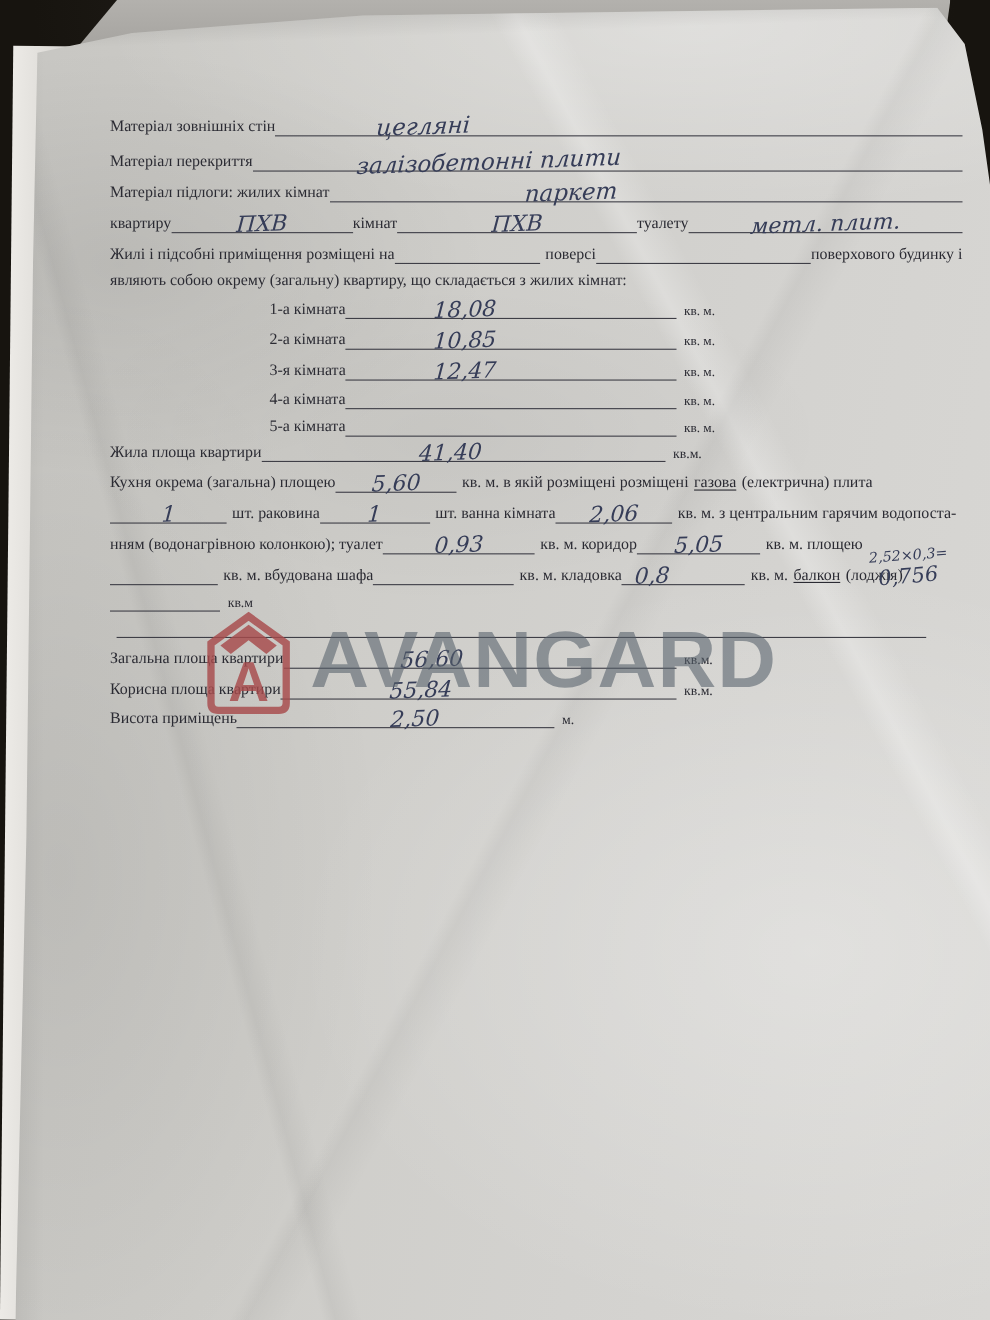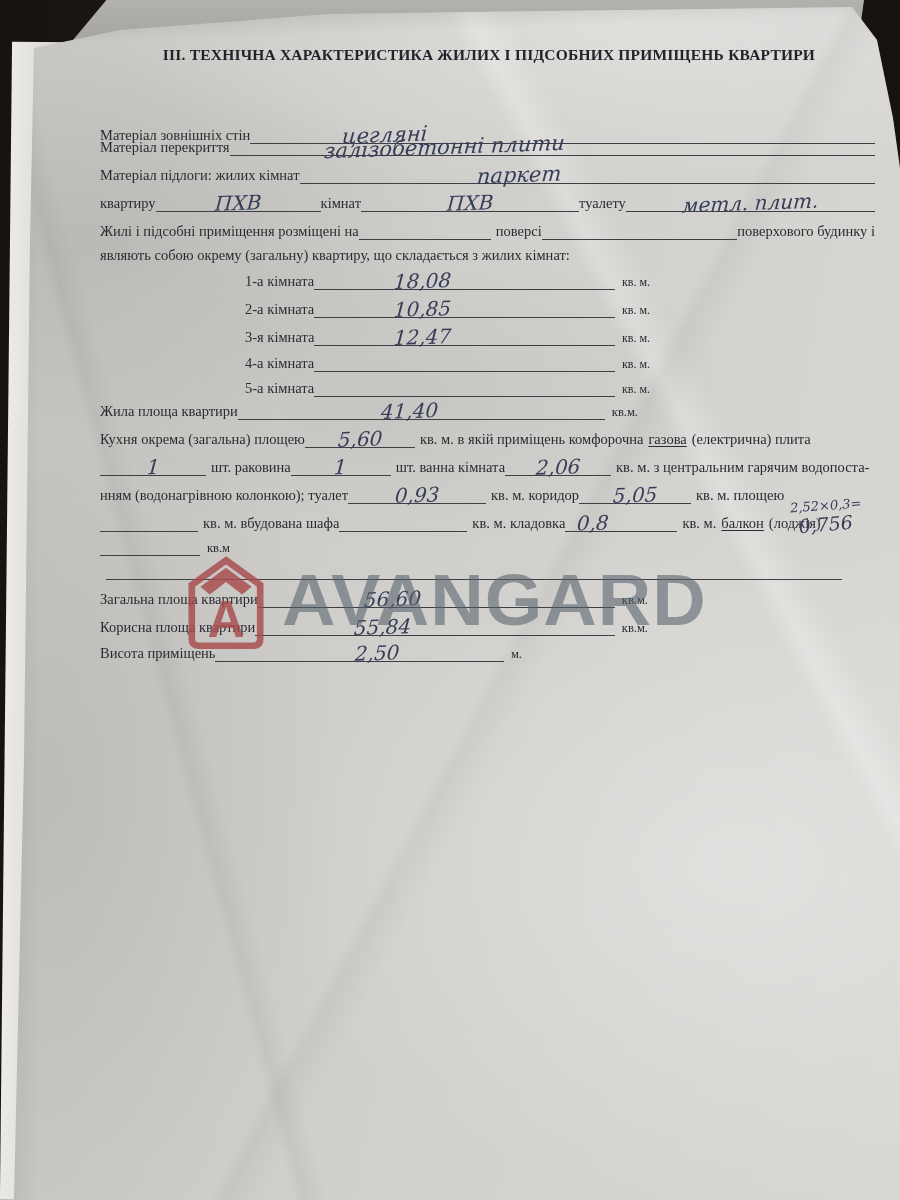--- a/index.html
+++ b/index.html
@@ -92,24 +92,23 @@
 </head>
 <body>
 
 <div class="stage">
   <div class="back-sheet"></div>
   <div class="page-edge"></div>
 
   <div class="paper">
     <div class="doc">
 
-      <div class="title">ІІІ. ТЕХНІЧНА ХАРАКТЕРИСТИКА ЖИЛИХ І ПІДСОБНИХ ПРИМІЩЕНЬ КВАРТИРИ</div>
-
-
-      <div class="row" style="top:120px">
+
+
+      <div class="row" style="top:100px">
         <span class="lbl">Матеріал зовнішніх стін</span>
         <span class="u grow">
           <span class="hw word" style="left:-178px">цегляні</span>
         </span>
       </div>
 
       <div class="row" style="top:132px">
         <span class="lbl">Матеріал перекриття</span>
         <span class="u grow">
           <span class="hw word" style="left:-108px">залізобетонні плити</span>
@@ -192,21 +191,21 @@
           <span class="hw" style="left:-12px">41,40</span>
         </span>
         <span class="unit">кв.м.</span>
       </div>
 
       <div class="row" style="top:424px">
         <span class="lbl">Кухня окрема (загальна) площею</span>
         <span class="u" style="width:110px">
           <span class="hw">5,60</span>
         </span>
-        <span class="lbl sp">кв. м. в якій приміщень комфорочна</span>
+        <span class="lbl sp">кв. м. в якій розміщені розміщені</span>
         <span class="lbl sp uw">газова</span>
         <span class="lbl sp">(електрична) плита</span>
       </div>
 
       <div class="row autow" style="top:452px">
         <span class="u" style="width:106px">
           <span class="hw">1</span>
         </span>
         <span class="lbl sp">шт. раковина</span>
         <span class="u" style="width:100px">

